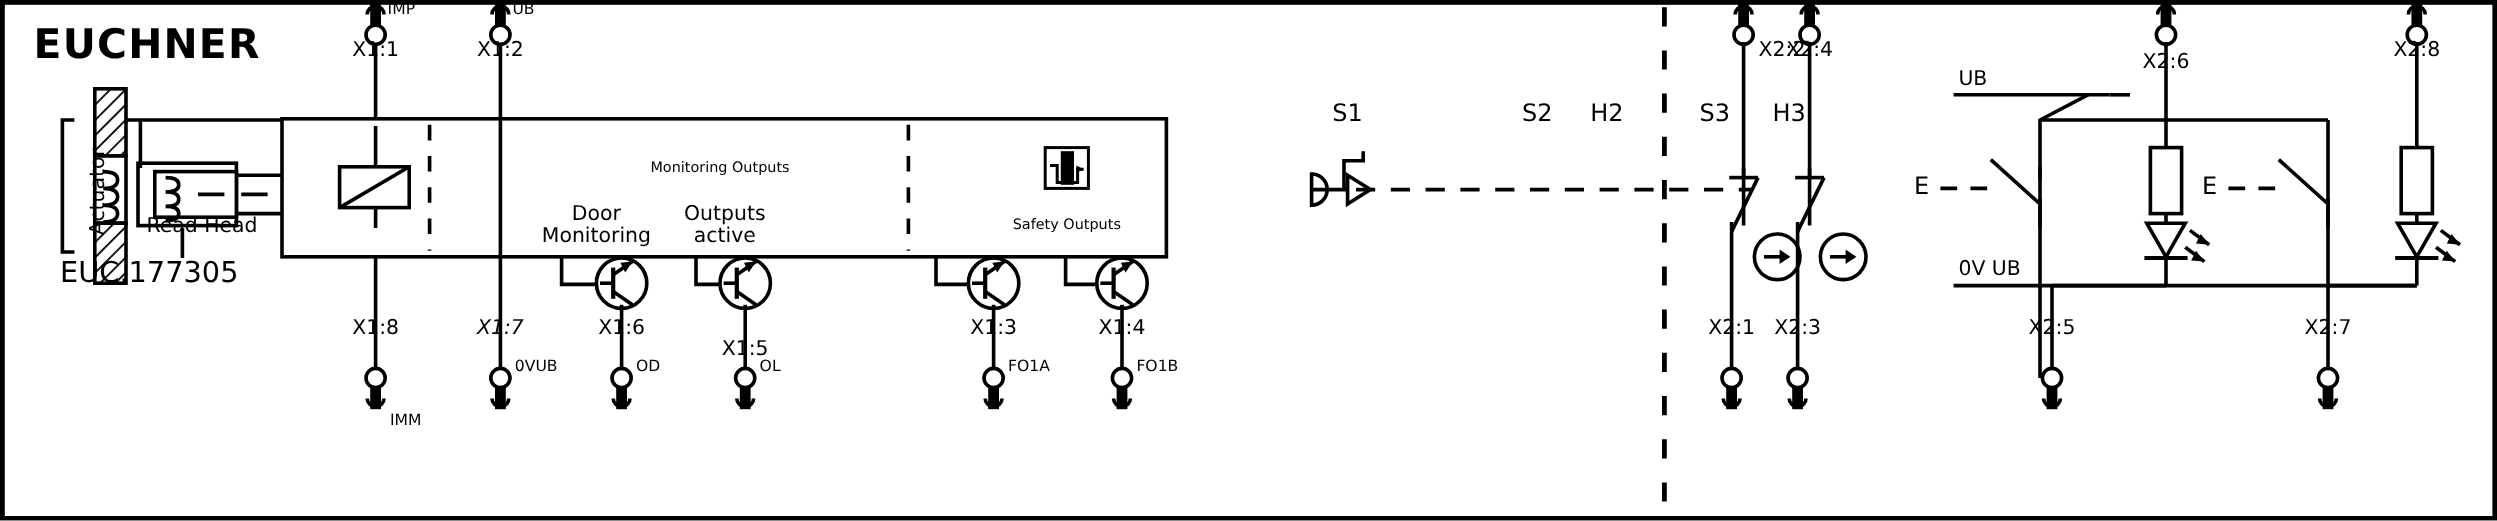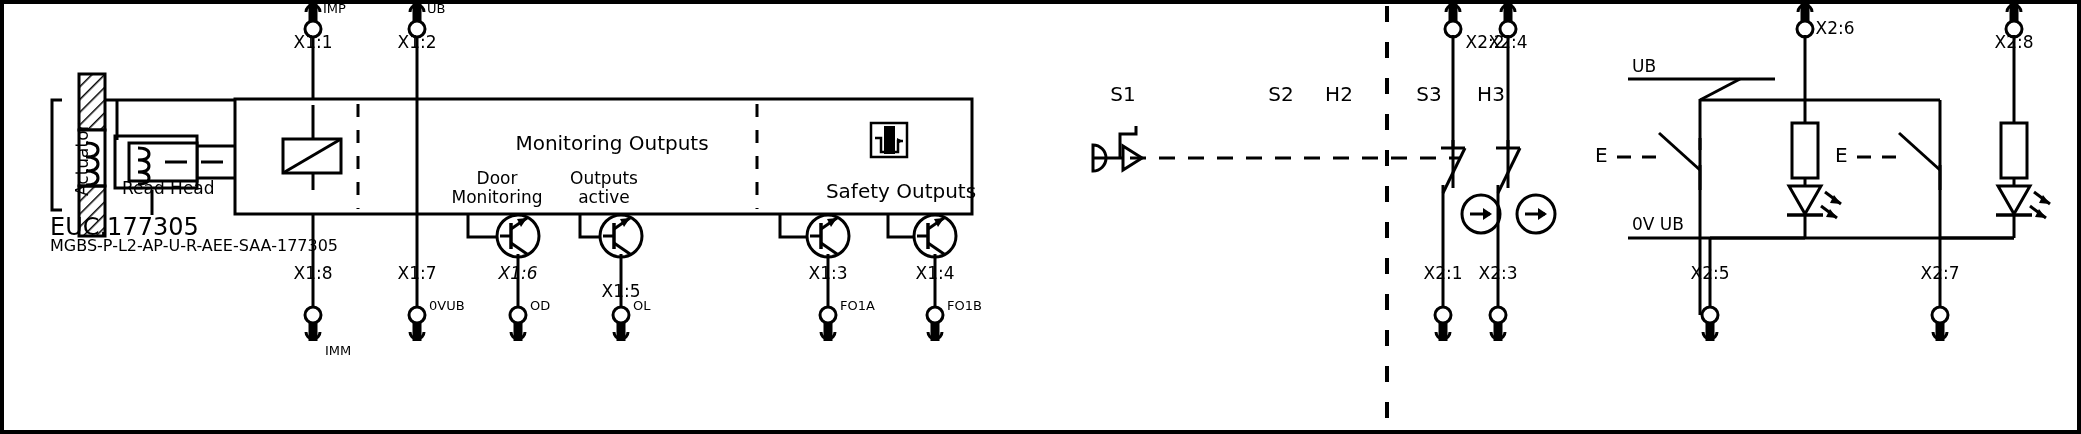--- a/index.html
+++ b/index.html
@@ -1,21 +1,21 @@
 <!DOCTYPE html>
 <html><head>
 <meta charset="utf-8">
 <style>
   html,body{margin:0;padding:0;background:#fff;}
   body{font-family:"DejaVu Sans","Liberation Sans",sans-serif;}
   #sheet{position:relative;width:2081px;height:434px;background:#fff;overflow:hidden;}
   #sheet svg{position:absolute;left:0;top:0;}
   .lbl{position:absolute;white-space:nowrap;color:#000;line-height:1;}
   .brand{font-weight:bold;font-size:34px;letter-spacing:1px;font-family:"DejaVu Sans","Liberation Sans",sans-serif;}
-  .t18{font-size:20px;margin-left:12px;}
+  .t18{font-size:12px;}
   .t17{font-size:17px;}
   .t16{font-size:16px;}
   .t13{font-size:13px;}
   .t22{font-size:24px;}
   .t20{font-size:20px;}
   .ctr{transform:translateX(-50%);text-align:center;}
   .rot{transform:rotate(-90deg);transform-origin:left top;}
 </style>
 </head>
 <body>
@@ -234,61 +234,61 @@
 
     <line x1="1628" y1="238" x2="2014" y2="238" stroke="#000" stroke-width="3"></line>
     <line x1="1710" y1="238" x2="1710" y2="315" stroke="#000" stroke-width="3"></line>
 
     <use href="#termBot" x="1443" y="315"></use>
     <use href="#termBot" x="1498" y="315"></use>
     <use href="#termBot" x="1710" y="315"></use>
     <use href="#termBot" x="1940" y="315"></use>
   </svg>
 
+  <div class="lbl brand" style="left:28px;top:20px;">EUCHNER</div>
 
   <div class="lbl t22" style="left:50px;top:215px;">EUC.177305</div>
-  <div class="lbl t16" style="left:50px;top:238px;">MGBS-P-L2-AP-U-R-AEE-SAA-177305</div>
 
   <div class="lbl t17 rot" style="left:74px;top:196px;">Actuator</div>
   <div class="lbl t17" style="left:122px;top:180px;">Read Head</div>
 
   <div class="lbl t18 ctr" style="left:600px;top:133px;">Monitoring Outputs</div>
   <div class="lbl t18 ctr" style="left:889px;top:181px;">Safety Outputs</div>
 
   <div class="lbl t17 ctr" style="left:497px;top:170px;">Door</div>
   <div class="lbl t17 ctr" style="left:497px;top:189px;">Monitoring</div>
   <div class="lbl t17 ctr" style="left:604px;top:170px;">Outputs</div>
   <div class="lbl t17 ctr" style="left:604px;top:189px;">active</div>
 
   <div class="lbl t17 ctr" style="left:313px;top:34px;">X1:1</div>
   <div class="lbl t13" style="left:323px;top:2px;">IMP</div>
   <div class="lbl t17 ctr" style="left:417px;top:34px;">X1:2</div>
   <div class="lbl t13" style="left:427px;top:2px;">UB</div>
 
   <div class="lbl t17 ctr" style="left:313px;top:265px;">X1:8</div>
   <div class="lbl t13" style="left:325px;top:299px;margin-top:45px;">IMM</div>
 
-  <div class="lbl t17 ctr" style="left:417px;top:265px;">X1:7</div>
+  <div class="lbl t17 ctr" style="left:417px;top:265px;font-style:italic;">X1:7</div>
   <div class="lbl t13" style="left:429px;top:299px;">0VUB</div>
 
-  <div class="lbl t17 ctr" style="left:518px;top:265px;font-style:italic;">X1:6</div>
+  <div class="lbl t17 ctr" style="left:518px;top:265px;">X1:6</div>
   <div class="lbl t13" style="left:530px;top:299px;">OD</div>
 
   <div class="lbl t17 ctr" style="left:621px;top:265px;margin-top:18px;">X1:5</div>
   <div class="lbl t13" style="left:633px;top:299px;">OL</div>
 
   <div class="lbl t17 ctr" style="left:828px;top:265px;">X1:3</div>
   <div class="lbl t13" style="left:840px;top:299px;">FO1A</div>
 
   <div class="lbl t17 ctr" style="left:935px;top:265px;">X1:4</div>
   <div class="lbl t13" style="left:947px;top:299px;">FO1B</div>
 
   <div class="lbl t17 ctr" style="left:1453px;top:34px;margin-left:32px;">X2:2</div>
   <div class="lbl t17 ctr" style="left:1508px;top:34px;">X2:4</div>
-  <div class="lbl t17 ctr" style="left:1805px;top:20px;margin-left:30px;">X2:6</div>
+  <div class="lbl t17 ctr" style="left:1805px;top:44px;">X2:6</div>
   <div class="lbl t17 ctr" style="left:2014px;top:34px;">X2:8</div>
 
   <div class="lbl t17 ctr" style="left:1443px;top:265px;">X2:1</div>
   <div class="lbl t17 ctr" style="left:1498px;top:265px;">X2:3</div>
   <div class="lbl t17 ctr" style="left:1710px;top:265px;">X2:5</div>
   <div class="lbl t17 ctr" style="left:1940px;top:265px;">X2:7</div>
 
   <div class="lbl t20 ctr" style="left:1123px;top:84px;">S1</div>
   <div class="lbl t20 ctr" style="left:1281px;top:84px;">S2</div>
   <div class="lbl t20 ctr" style="left:1339px;top:84px;">H2</div>

